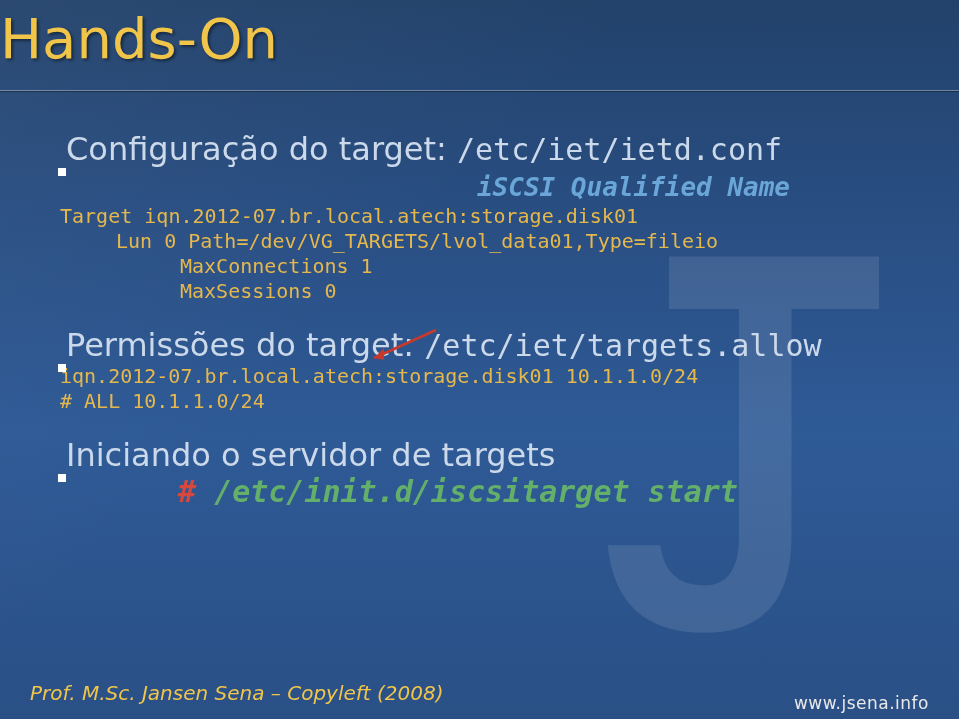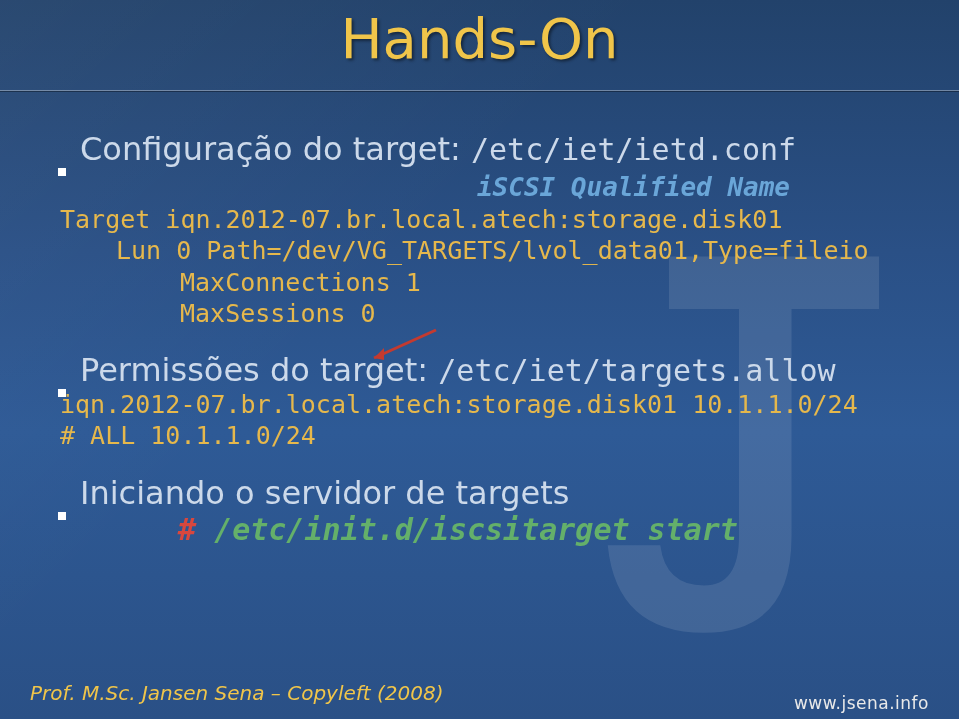--- a/index.html
+++ b/index.html
@@ -1,28 +1,28 @@
 <!DOCTYPE html>
 <html><head>
 <meta charset="utf-8">
 <style>
   html,body{margin:0;padding:0;width:959px;height:719px;overflow:hidden;font-family:"DejaVu Sans","Liberation Sans",Arial,sans-serif}
   .slide{position:relative;width:959px;height:719px;background:linear-gradient(180deg,#22426b 0%,#2a5086 35%,#2e5a96 60%,#2a5086 100%)}
   
   .slide::before{content:"";position:absolute;inset:0;background:linear-gradient(135deg,rgba(255,255,255,0.04) 0%,rgba(255,255,255,0) 40%);pointer-events:none}
-  .title{position:absolute;top:6px;left:0;right:0;text-align:center;color:#f0c54a;font-size:56px;font-weight:400;text-shadow:2px 2px 3px rgba(0,0,0,0.45)}
+  .title{position:absolute;top:6px;left:0;right:0;text-align:left;color:#f0c54a;font-size:56px;font-weight:400;text-shadow:2px 2px 3px rgba(0,0,0,0.45)}
   .rule{position:absolute;top:90px;left:0;right:0;height:0;border-top:1px solid rgba(255,255,255,0.35);border-bottom:1px solid rgba(0,0,0,0.35)}
   .body{position:absolute;top:130px;left:58px;right:40px;color:#fff}
-  .bullet{display:flex;align-items:baseline;gap:14px}
+  .bullet{display:flex;align-items:baseline;}
   .dot{width:8px;height:8px;background:#fff;border-radius:0;flex:0 0 8px;position:relative;top:16px}
   .btxt{color:#ccd9ea;font-size:32px}
   .btxt .mono{font-family:"DejaVu Sans Mono","Liberation Mono",monospace;color:#ccd9ea;font-size:30px}
   .iqn{color:#6aa6d8;font-family:"DejaVu Sans Mono","Liberation Mono",monospace;font-size:26px;font-style:italic;font-weight:700;text-align:center;margin:4px 0 2px 290px}
   .arrow-svg{position:absolute;left:308px;top:198px;width:80px;height:40px;pointer-events:none}
-  .code{font-family:"DejaVu Sans Mono","Liberation Mono",monospace;color:#e6b84c;font-size:25px;line-height:1.25;white-space:pre;margin-left:2px}
+  .code{font-family:"DejaVu Sans Mono","Liberation Mono",monospace;color:#e6b84c;font-size:20px;line-height:1.25;white-space:pre;margin-left:2px}
   .code .ind1{margin-left:56px;display:block}
   .code .ind2{margin-left:120px;display:block}
   .gap{height:22px}
   .cmd{margin-left:120px;}
   .hash{font-family:"DejaVu Sans Mono","Liberation Mono",monospace;color:#d8473e;font-weight:700;font-style:italic;font-size:30px}
   .cmdtxt{font-family:"DejaVu Sans Mono","Liberation Mono",monospace;color:#64b06a;font-weight:700;font-style:italic;font-size:30px}
   .footer-left{position:absolute;left:30px;bottom:14px;color:#f0c54a;font-style:italic;font-size:20px}
   .footer-right{position:absolute;right:30px;bottom:6px;color:#e9e9e9;font-size:17px;letter-spacing:.5px}
   
   .wm{position:absolute;right:40px;bottom:60px;width:360px;height:420px;opacity:0.10;pointer-events:none}

